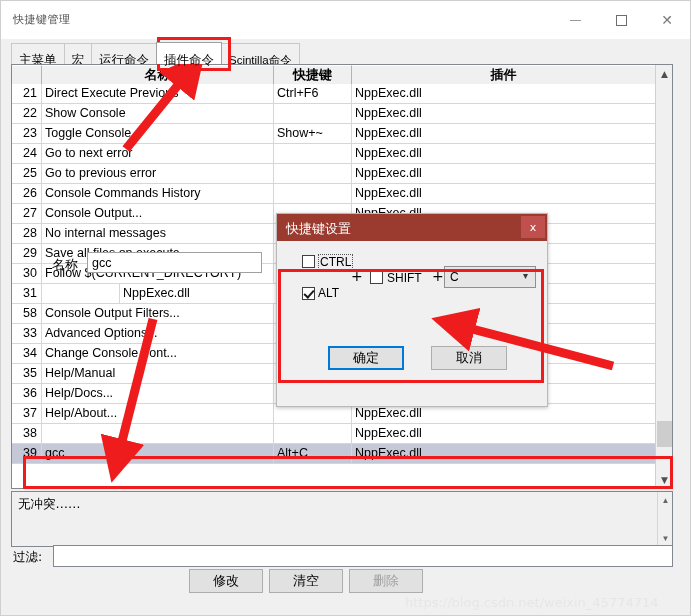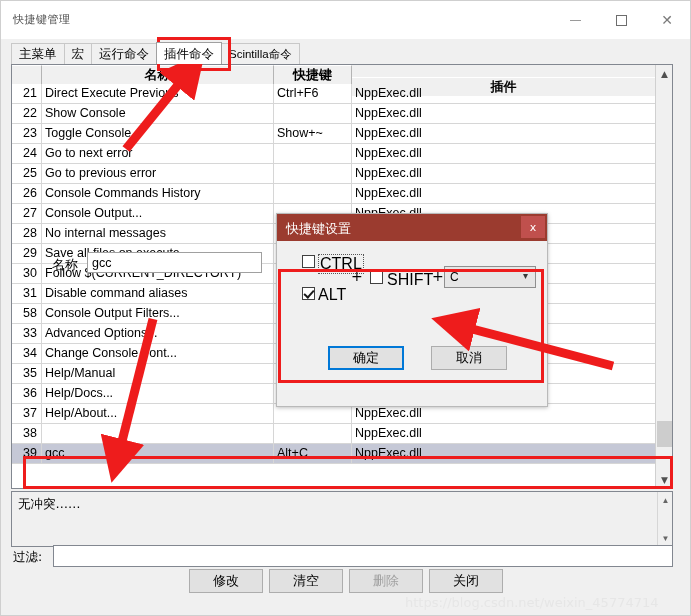--- a/index.html
+++ b/index.html
@@ -42,21 +42,21 @@
   
   .tabstrip{
     position:absolute;left:10px;top:42px;width:660px;height:22px;
     background:#f0f0f0;
     border-bottom:1px solid #a0a0a0;
     box-sizing:border-box;
     display:flex;align-items:flex-end;
   }
   .tab{
     height:21px;line-height:21px;
-    padding:0 7px;
+    padding:6px 7px;
     font-size:12.5px;
     background:#f0f0f0;
     border:1px solid #c8c8c8;
     border-bottom:none;
     margin-right:-1px;
     box-sizing:border-box;
     white-space:nowrap;
     color:#000;
   }
   .tab.sel{
@@ -89,21 +89,21 @@
     font-family:"DejaVu Sans",sans-serif;
     background:#f0f0f0;
     border-right:1px solid #b4b4b4;
     border-top:1px solid #ffffff;
     box-sizing:border-box;
     overflow:hidden;
   }
   .c-num{width:30px;}
   .c-name{width:232px;}
   .c-key{width:78px;}
-  .c-plug{width:303px;border-right:none;margin-top:12px;}
+  .c-plug{width:303px;border-right:none;}
 
   .row{
     display:flex;height:20px;
     border-bottom:1px solid #d6d6d6;
     box-sizing:border-box;
     font-size:12.5px;
   }
   .row.sel{background:#c5c8d6;}
   .cell{
     height:19px;line-height:19px;
@@ -234,21 +234,21 @@
   }
   .cb.checked::after{
     content:"";position:absolute;left:3px;top:0px;
     width:4px;height:8px;border:solid #1a1a1a;border-width:0 2px 2px 0;
     transform:rotate(42deg);
   }
   .cb-ctrl{left:25px;top:41px;}
   .cb-shift{left:93px;top:57px;}
   .cb-alt{left:25px;top:73px;}
   .cblabel{
-    position:absolute;font-size:16px;
+    position:absolute;font-size:12px;
     font-family:"Liberation Sans",sans-serif;
   }
   .lb-ctrl{left:41px;top:40px;border:1px dotted #555;padding:0 1px;}
   .lb-shift{left:110px;top:57px;text-align:center;}
   .lb-alt{left:41px;top:72px;}
   .plus{position:absolute;font-size:14px;font-family:"DejaVu Sans",sans-serif;}
   .plus1{left:74px;top:54px;}
   .plus2{left:155px;top:54px;}
   .dlg-select{
     position:absolute;left:167px;top:52px;width:92px;height:22px;
@@ -366,21 +366,20 @@
           <div class="cell plug">NppExec.dll</div>
         </div>
         <div class="row">
           <div class="cell num">30</div>
           <div class="cell name">Follow $(CURRENT_DIRECTORY)</div>
           <div class="cell key"></div>
           <div class="cell plug">NppExec.dll</div>
         </div>
         <div class="row">
           <div class="cell num">31</div>
-          <div class="cell name">Disable command aliases</div>
           <div class="cell key"></div>
           <div class="cell plug">NppExec.dll</div>
         </div>
         <div class="row">
           <div class="cell num">58</div>
           <div class="cell name">Console Output Filters...</div>
           <div class="cell key">S</div>
           <div class="cell plug">NppExec.dll</div>
         </div>
         <div class="row">
@@ -442,21 +441,20 @@
     </div>
   </div>
 
   <div class="filter-label">过滤:</div>
   <input class="filter-input" value="" style="">
 
   <div class="btnbar">
     <div class="btn b1">修改</div>
     <div class="btn b2">清空</div>
     <div class="btn b3 disabled">删除</div>
-    <div class="btn b4">关闭</div>
   </div>
 
   <div class="watermark">https://blog.csdn.net/weixin_45774714</div>
 
   <div class="dlg">
     <div class="dlg-title">
       <div class="dlg-title-text">快捷键设置</div>
       <div class="dlg-x">x</div>
     </div>
 

